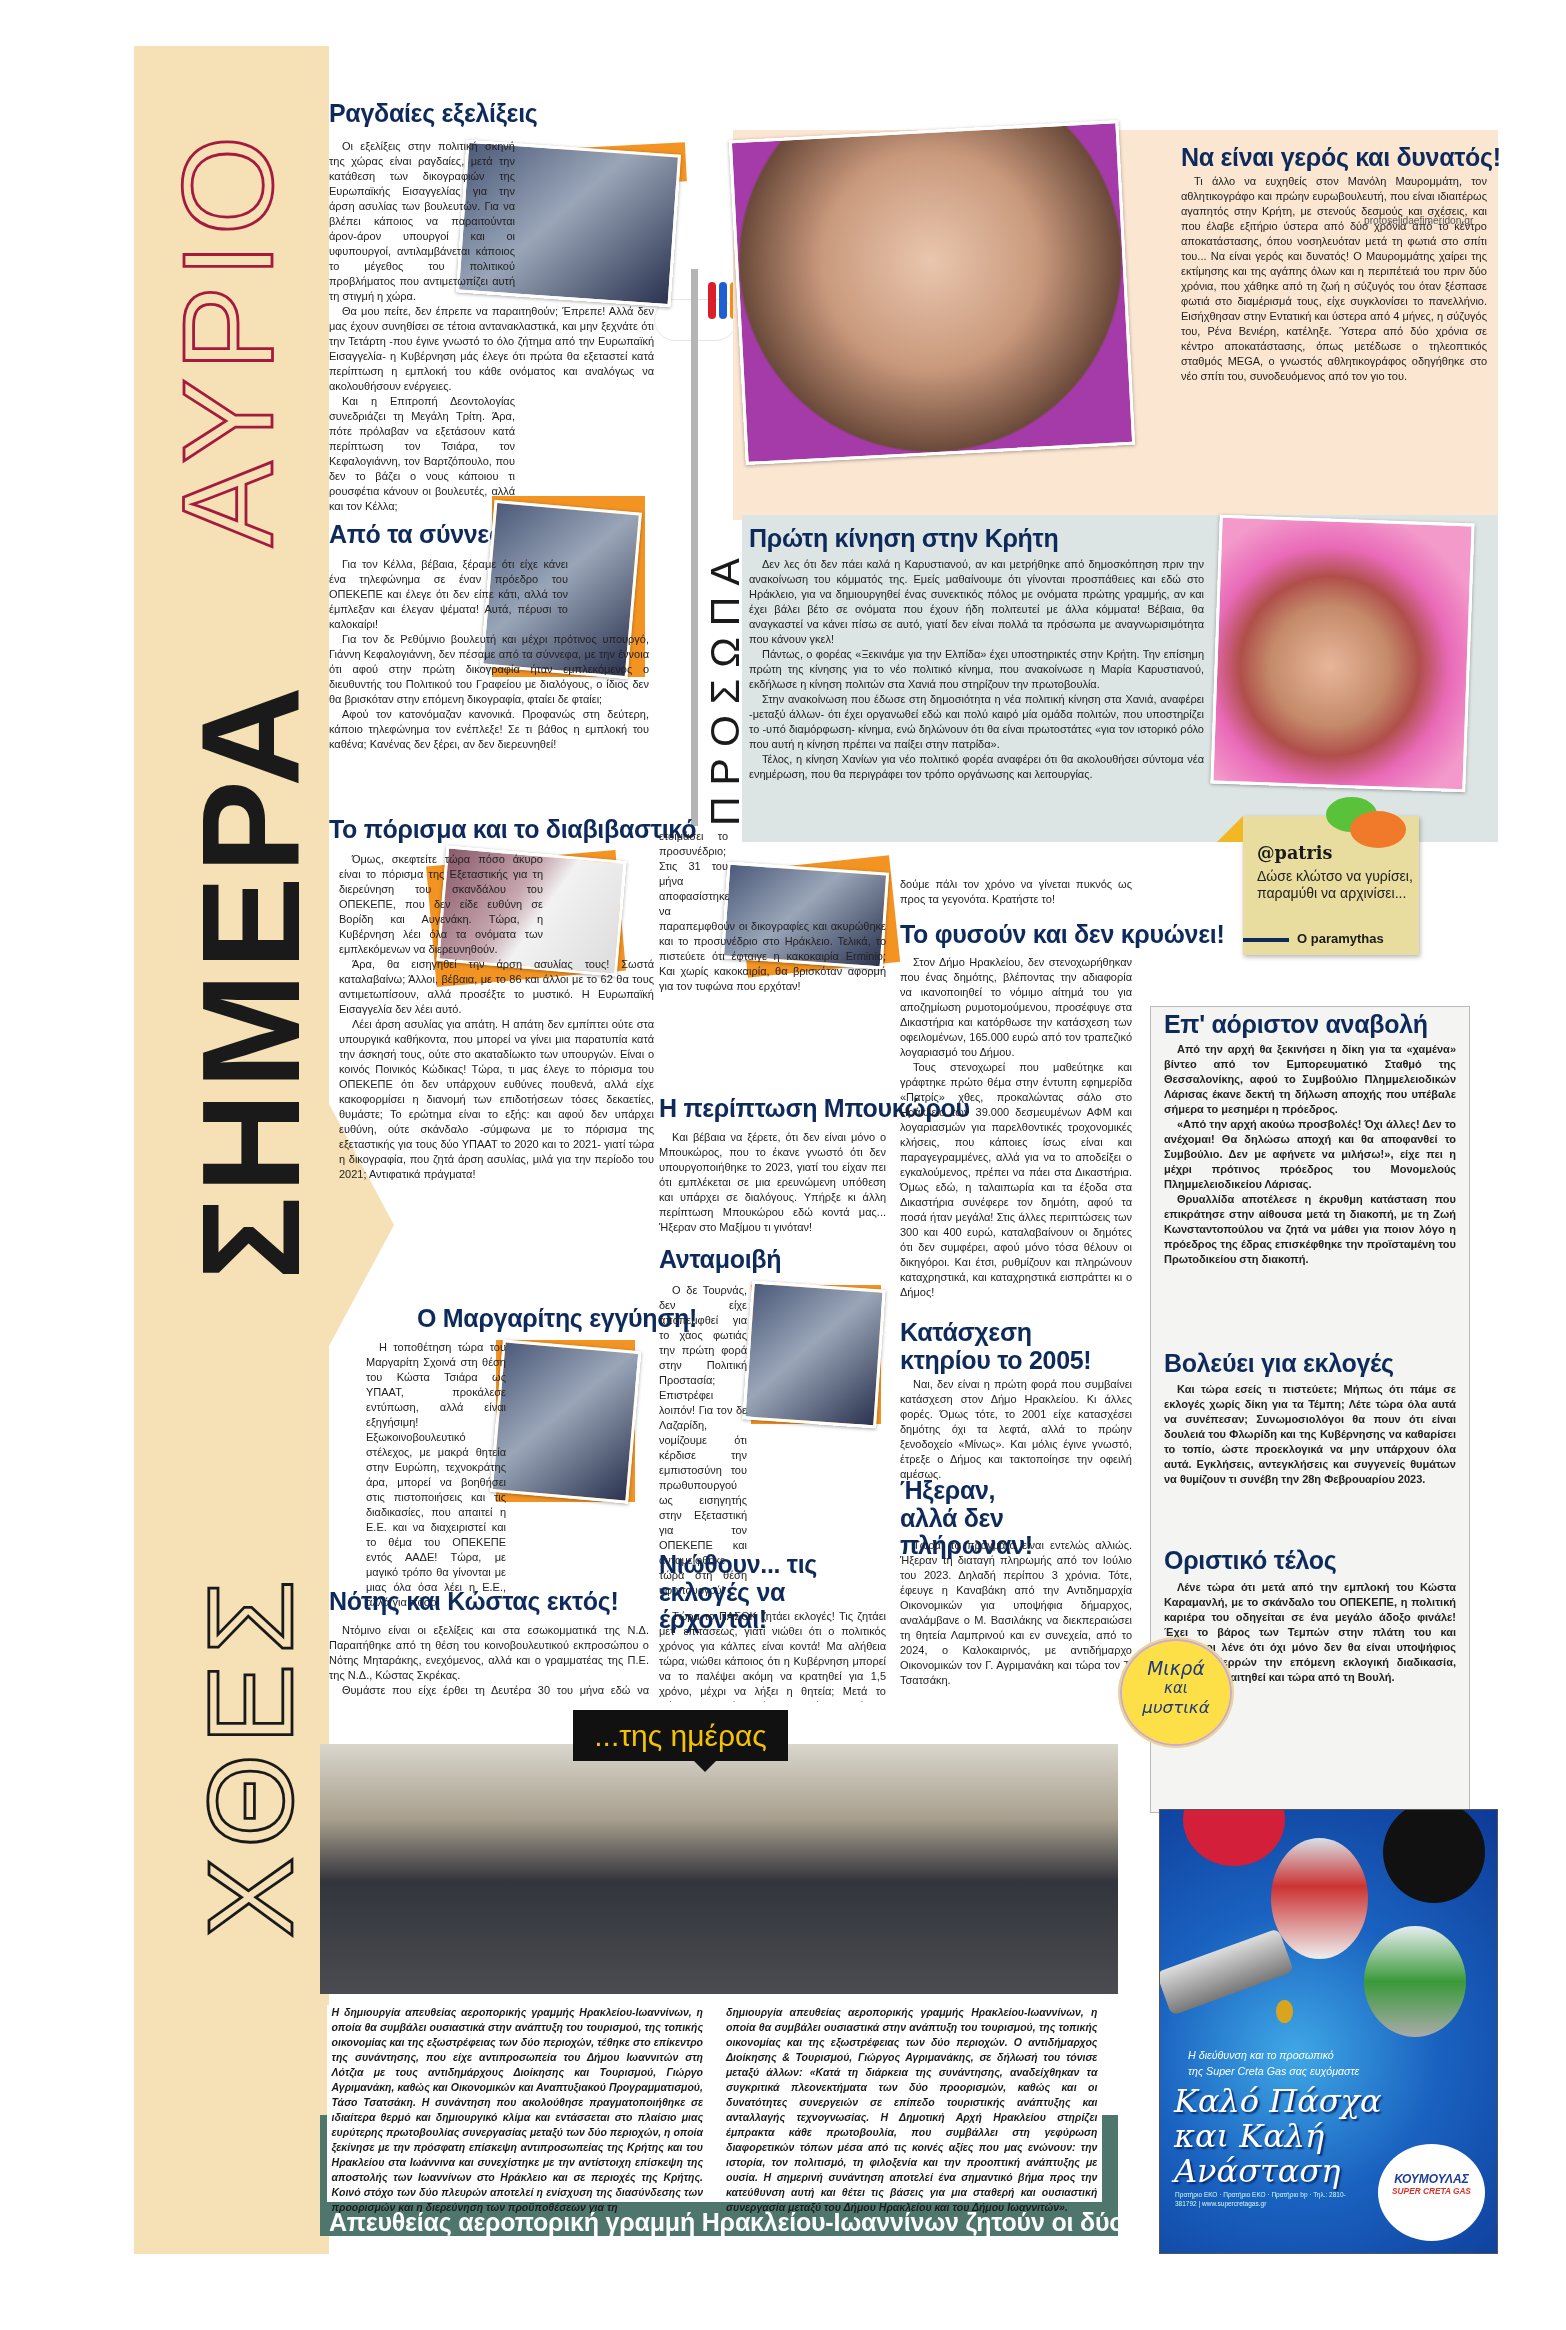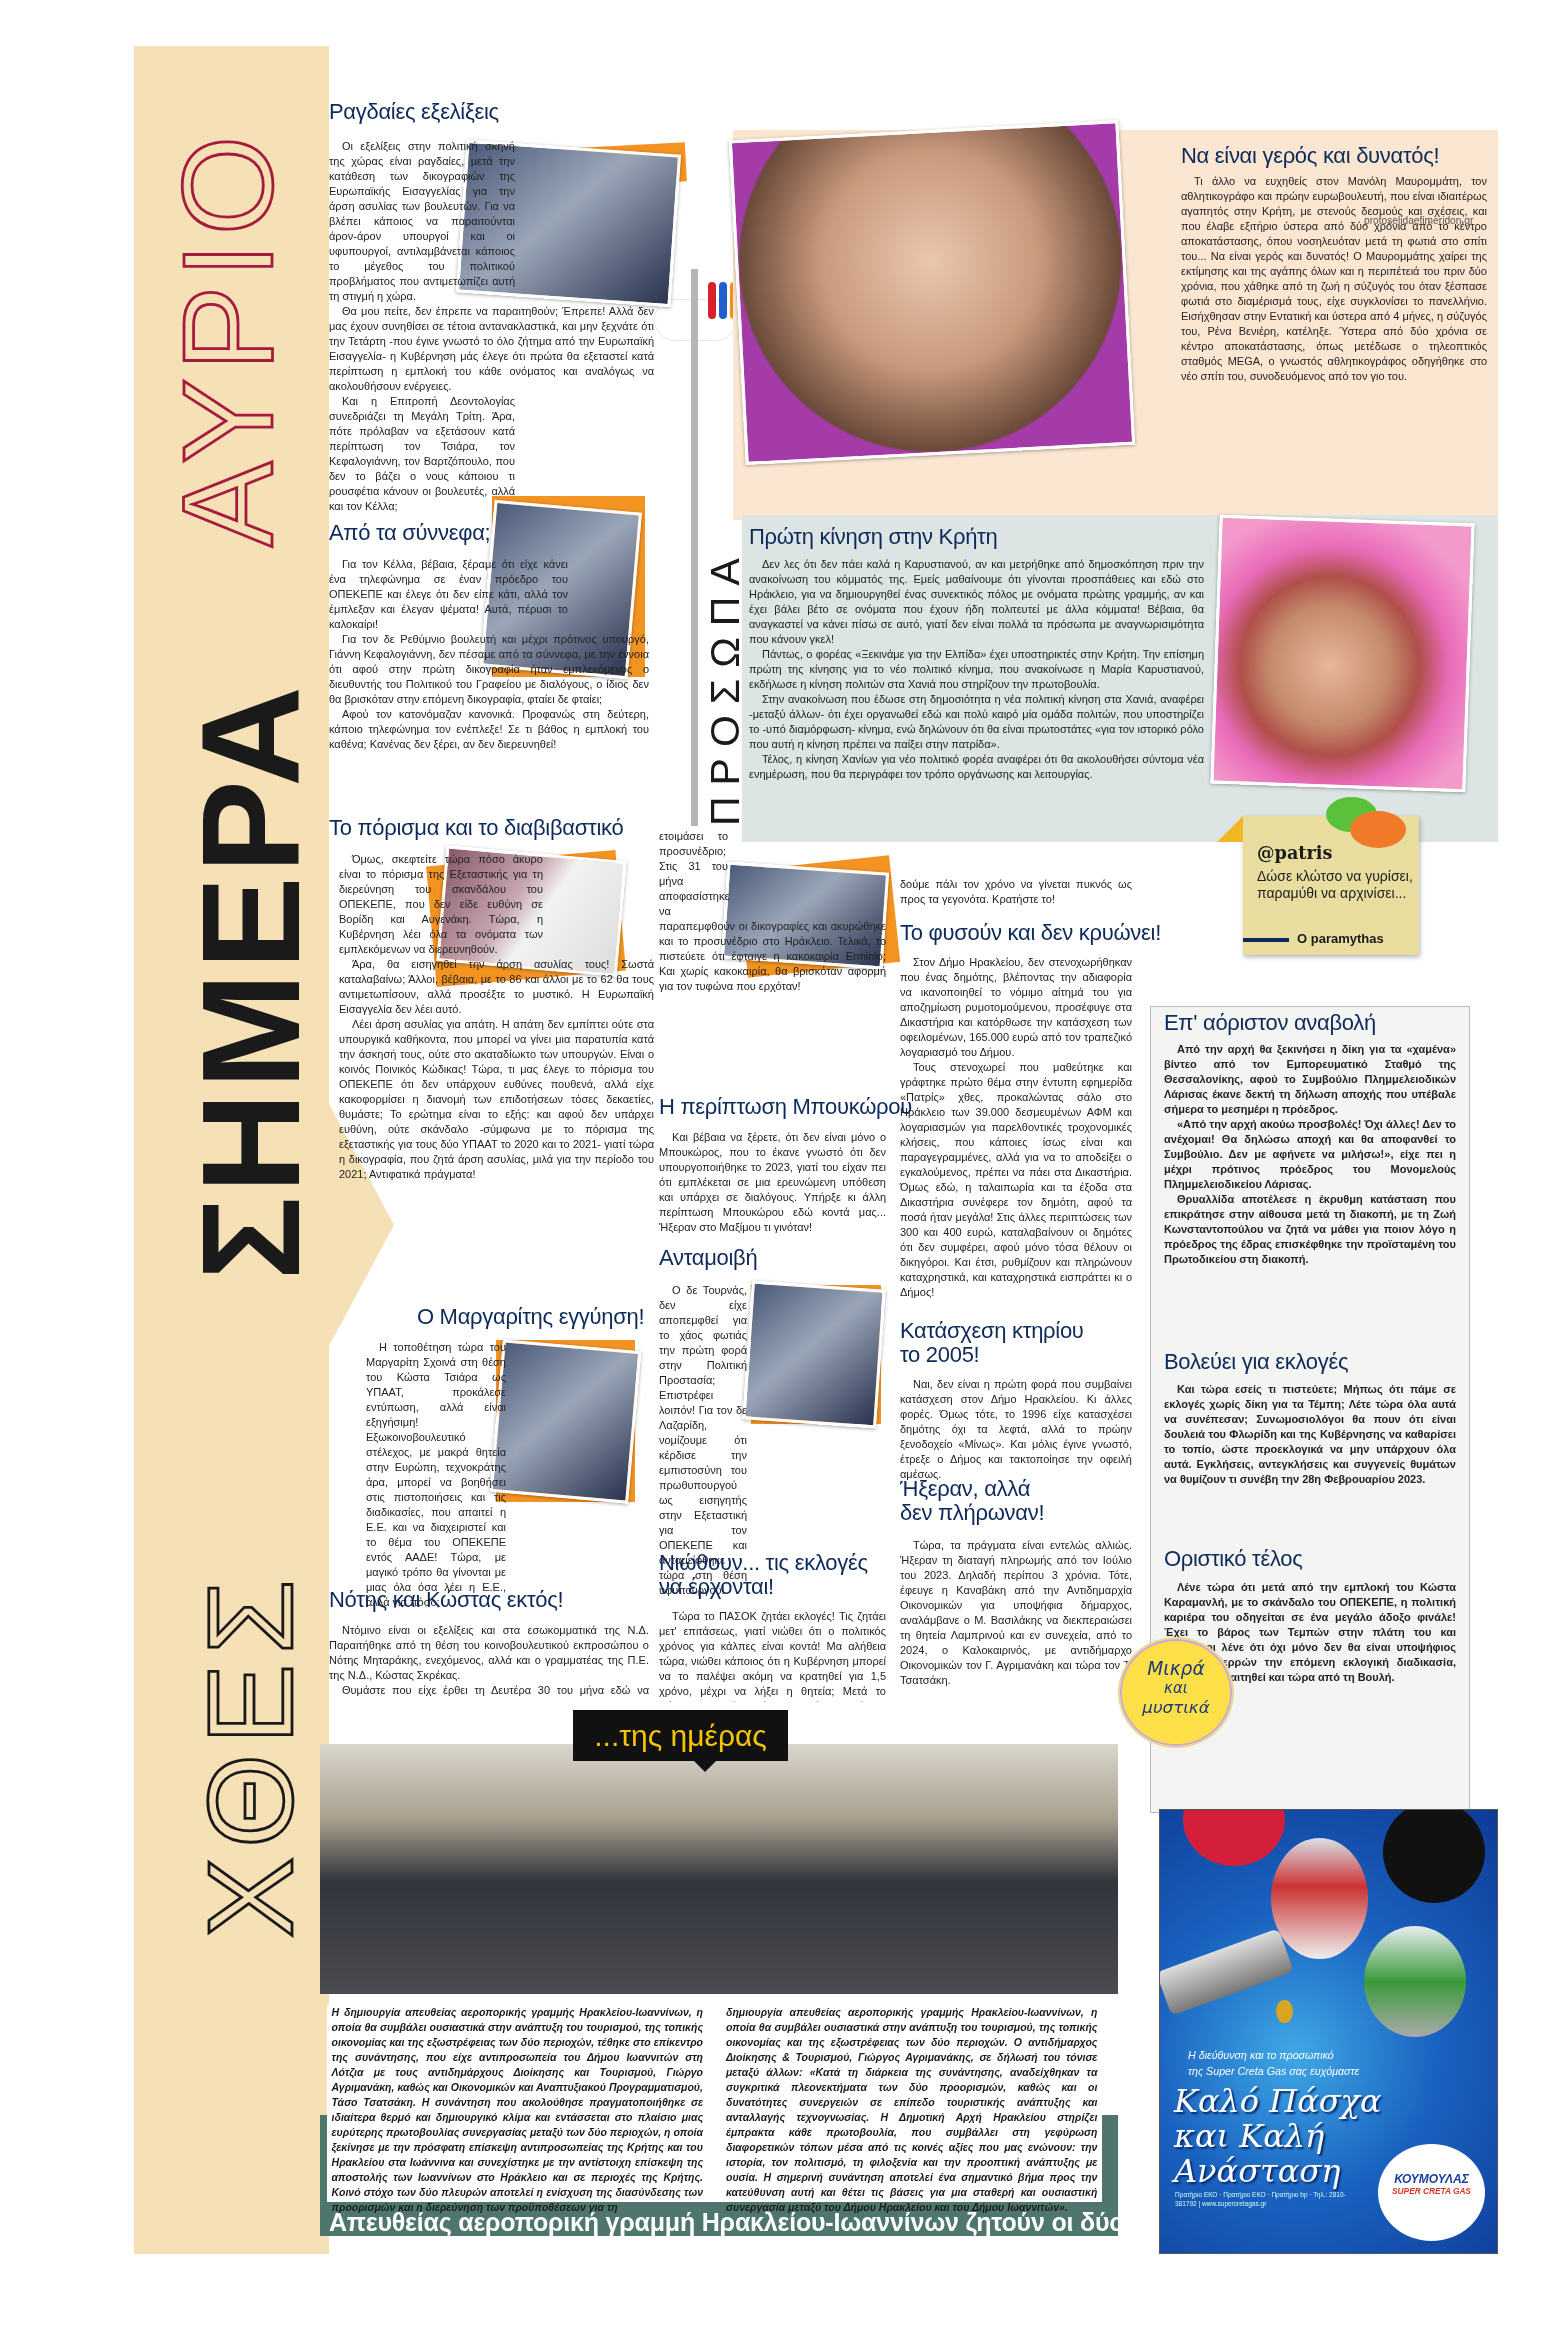--- a/index.html
+++ b/index.html
@@ -5,21 +5,21 @@
 *{box-sizing:border-box;margin:0;padding:0}
 body{width:1567px;height:2330px;background:#fff;position:relative;overflow:hidden;font-family:"Liberation Sans",sans-serif;color:#1a1a1a}
 .abs{position:absolute}
 .sidebar-band{left:134px;top:46px;width:195px;height:2208px;background:#f6e0b6}
 .vert{position:absolute;left:0;top:0;width:195px;height:2208px}
 .vert-text{position:absolute;transform-origin:left top;transform:rotate(-90deg);white-space:nowrap;font-family:"Liberation Sans",sans-serif}
 .vt-avrio{left:20.4px;top:501px;font-size:128px;color:transparent;-webkit-text-stroke:2.8px #a51b3e;letter-spacing:7.4px}
 .vt-simera{left:37px;top:1234px;font-size:139px;font-weight:900;color:#1a1a1a;letter-spacing:3.7px}
 .vt-xthes{left:46px;top:1892px;font-size:121px;color:transparent;-webkit-text-stroke:2.8px #1a1a1a;letter-spacing:9.3px}
 .sidebar-arrow{left:329px;top:1104px;width:0;height:0;border-top:121px solid transparent;border-bottom:121px solid transparent;border-left:65px solid #f6e0b6}
-h2.hd{font-family:"Liberation Sans",sans-serif;font-weight:400;color:#0d2a5b;font-size:22px;line-height:1.1;letter-spacing:-0.3px;font-stretch:condensed}
+h2.hd{font-family:"Liberation Sans",sans-serif;font-weight:700;color:#0d2a5b;font-size:25px;line-height:1.1;letter-spacing:-0.3px;font-stretch:condensed}
 .body{font-size:11px;line-height:15px;text-align:justify;color:#222}
 .body p{text-indent:13px}
 .bold p{font-weight:bold}
 .photo{position:absolute;background:linear-gradient(135deg,#4c5a7a,#9aa6b8 45%,#2b3350);border:3.7px solid #fff;box-shadow:0 0.9px 3.7px rgba(0,0,0,.35)}
 .frame-o{position:absolute;background:#f39322}
 .face{background:radial-gradient(circle at 50% 40%,#e9c6ae 0,#c9997c 40%,#6b4a3a 70%,#a43ba8 71%)}
 .woman{background:radial-gradient(circle at 45% 55%,#e8b69a 0,#c48a6a 30%,#b04f4a 45%,#e96ab8 60%,#f39acb 80%)}
 .prosopa{left:682px;top:269px;width:65px;height:557px}
 .prosopa .bar{position:absolute;left:9.3px;top:0;width:6.5px;height:557px;background:#b5b5b5}
 .prosopa .dots{position:absolute;left:26px;top:13px;display:flex;gap:2.8px}
@@ -144,21 +144,21 @@
 <div class="abs body" style="left:900px;top:877px;width:232px;height:30px;overflow:hidden">
   <p style="text-indent:0">δούμε πάλι τον χρόνο να γίνεται πυκνός ως προς τα γεγονότα. Κρατήστε το!</p>
 </div>
 <h2 class="abs hd" style="left:900px;top:921px">Το φυσούν και δεν κρυώνει!</h2>
 <div class="abs body" style="left:900px;top:955px;width:232px">
   <p>Στον Δήμο Ηρακλείου, δεν στενοχωρήθηκαν που ένας δημότης, βλέποντας την αδιαφορία να ικανοποιηθεί το νόμιμο αίτημά του για αποζημίωση ρυμοτομούμενου, προσέφυγε στα Δικαστήρια και κατόρθωσε την κατάσχεση των οφειλομένων, 165.000 ευρώ από τον τραπεζικό λογαριασμό του Δήμου.</p>
   <p>Τους στενοχωρεί που μαθεύτηκε και γράφτηκε πρώτο θέμα στην έντυπη εφημερίδα «Πατρίς» χθες, προκαλώντας σάλο στο Ηράκλειο των 39.000 δεσμευμένων ΑΦΜ και λογαριασμών για παρελθοντικές τροχονομικές κλήσεις, που κάποιες ίσως είναι και παραγεγραμμένες, αλλά για να το αποδείξει ο εγκαλούμενος, πρέπει να πάει στα Δικαστήρια. Όμως εδώ, η ταλαιπωρία και τα έξοδα στα Δικαστήρια συνέφερε τον δημότη, αφού τα ποσά ήταν μεγάλα! Στις άλλες περιπτώσεις των 300 και 400 ευρώ, καταλαβαίνουν οι δημότες ότι δεν συμφέρει, αφού μόνο τόσα θέλουν οι δικηγόροι. Και έτσι, ρυθμίζουν και πληρώνουν καταχρηστικά, και καταχρηστικά εισπράττει κι ο Δήμος!</p>
 </div>
 <h2 class="abs hd" style="left:900px;top:1319px;width:204px">Κατάσχεση κτηρίου το 2005!</h2>
 <div class="abs body" style="left:900px;top:1377px;width:232px">
-  <p>Ναι, δεν είναι η πρώτη φορά που συμβαίνει κατάσχεση στον Δήμο Ηρακλείου. Κι άλλες φορές. Όμως τότε, το 1996 είχε κατασχέσει δημότης όχι τα λεφτά, αλλά το πρώην ξενοδοχείο «Μίνως». Και μόλις έγινε γνωστό, έτρεξε ο Δήμος και τακτοποίησε την οφειλή αμέσως.</p>
+  <p>Ναι, δεν είναι η πρώτη φορά που συμβαίνει κατάσχεση στον Δήμο Ηρακλείου. Κι άλλες φορές. Όμως τότε, το 2001 είχε κατασχέσει δημότης όχι τα λεφτά, αλλά το πρώην ξενοδοχείο «Μίνως». Και μόλις έγινε γνωστό, έτρεξε ο Δήμος και τακτοποίησε την οφειλή αμέσως.</p>
 </div>
 <h2 class="abs hd" style="left:900px;top:1477px;width:158px">Ήξεραν, αλλά δεν πλήρωναν!</h2>
 <div class="abs body" style="left:900px;top:1538px;width:232px">
   <p>Τώρα, τα πράγματα είναι εντελώς αλλιώς. Ήξεραν τη διαταγή πληρωμής από τον Ιούλιο του 2023. Δηλαδή περίπου 3 χρόνια. Τότε, έφευγε η Καναβάκη από την Αντιδημαρχία Οικονομικών για υποψήφια δήμαρχος, αναλάμβανε ο Μ. Βασιλάκης να διεκπεραιώσει τη θητεία Λαμπρινού και εν συνεχεία, από το 2024, ο Καλοκαιρινός, με αντιδήμαρχο Οικονομικών τον Γ. Αγριμανάκη και τώρα τον Τ. Τσατσάκη.</p>
 </div>
 
 <div class="abs box-peach"></div>
 <div class="photo face" style="left:737px;top:130px;width:390px;height:325px;transform:rotate(-3deg)"></div>
 <h2 class="abs hd" style="left:1181px;top:144px">Να είναι γερός και δυνατός!</h2>
 <div class="abs body" style="left:1181px;top:174px;width:306px">

